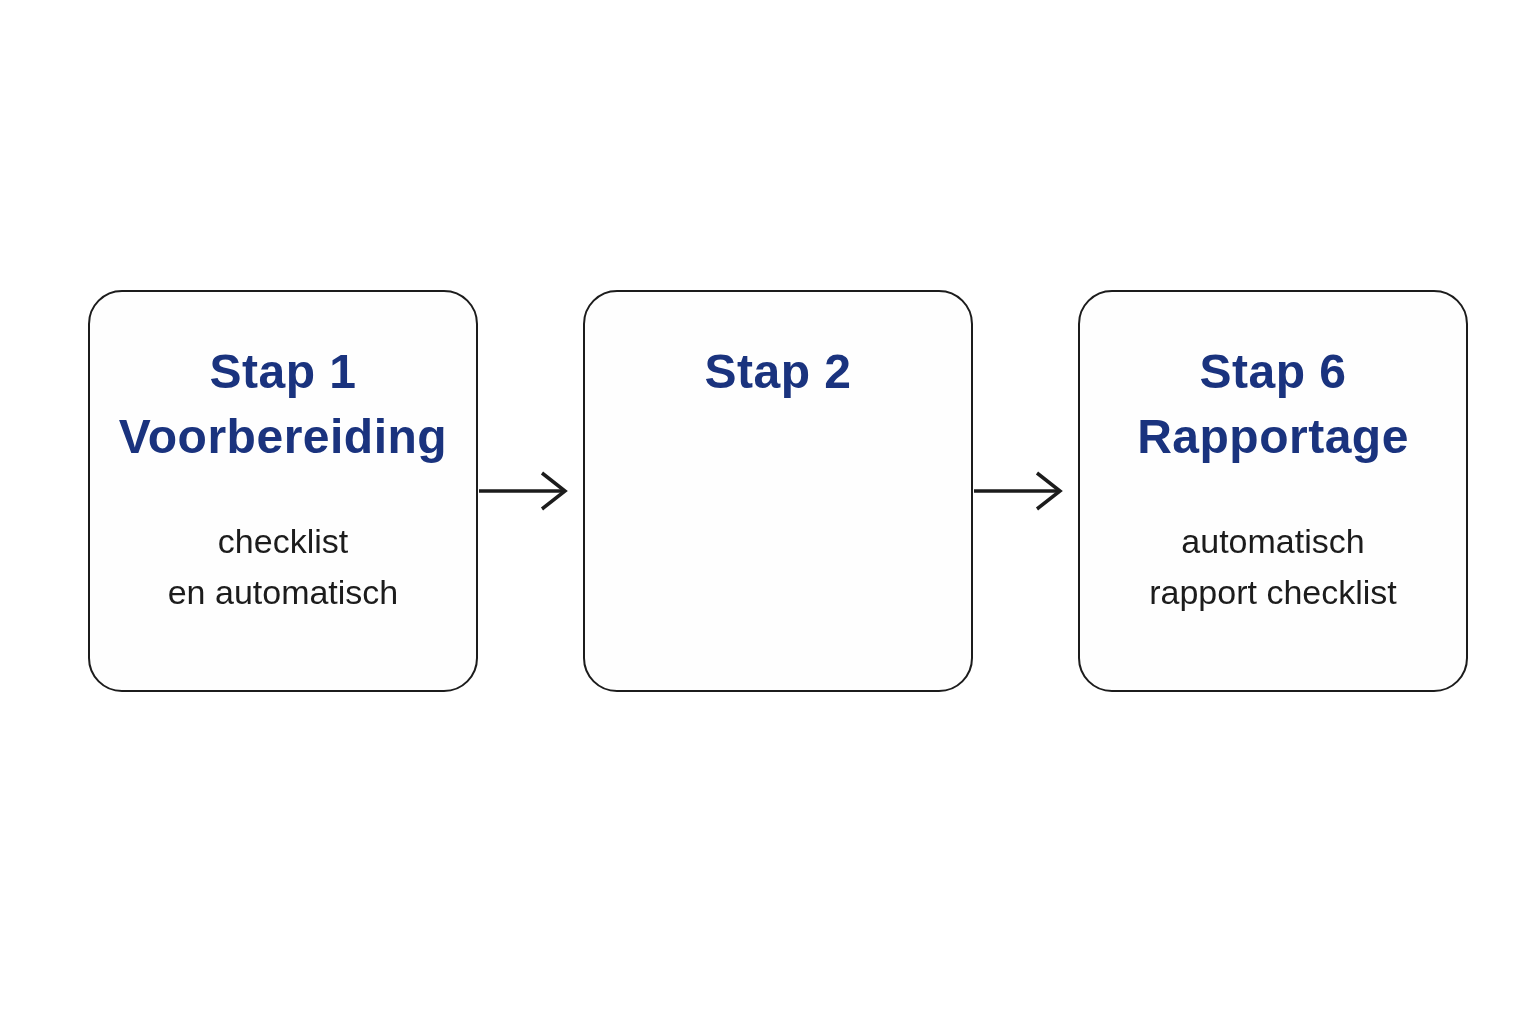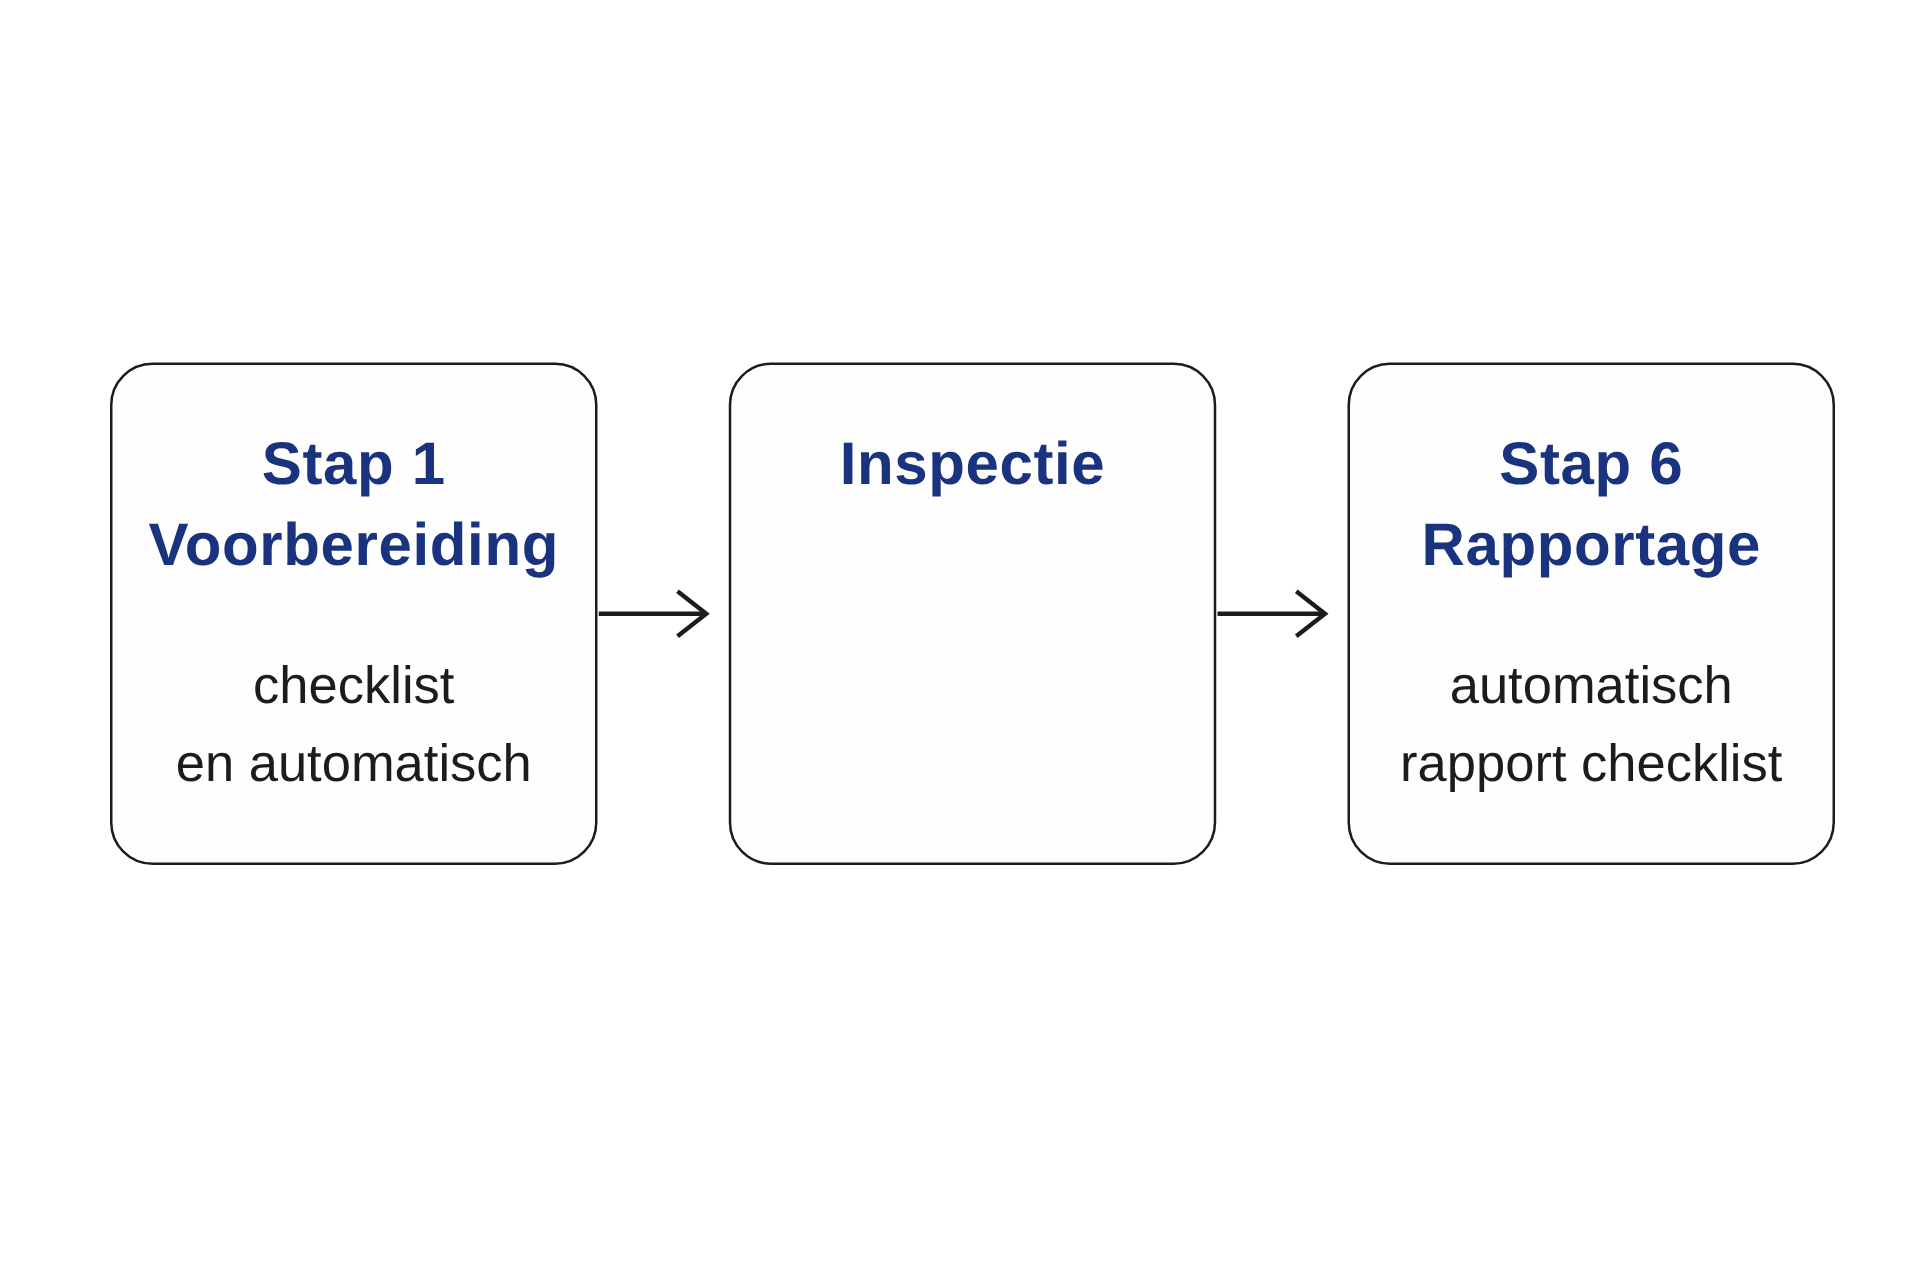--- a/index.html
+++ b/index.html
@@ -40,21 +40,21 @@
   .step-title {
     color: var(--title-color, #1a337e);
     font-size: 48px;
     font-weight: bold;
     line-height: 1.35;
     letter-spacing: 0.5px;
   }
   .step-desc {
     margin-top: 46px;
     color: var(--body-color, #1c1c1c);
-    font-size: 42px;
+    font-size: 34px;
     font-weight: 400;
     line-height: 1.5;
   }
   .title-line, .desc-line {
     display: block;
     white-space: nowrap;
   }
   .arrow-cell {
     width: 105px;
     display: flex;
@@ -84,21 +84,21 @@
 
   <div class="arrow-cell">
     <svg width="105" height="44" viewBox="0 0 105 44">
       <line x1="1" y1="22" x2="86" y2="22" stroke="currentColor" stroke-width="3.5" fill="none"></line>
       <polyline points="64,4 87,22 64,40" stroke="currentColor" stroke-width="3.5" fill="none" stroke-linejoin="miter"></polyline>
     </svg>
   </div>
 
   <div class="step-box">
     <div class="step-title">
-      <span class="title-line">Inspectie</span>
+      <span class="title-line">Stap 2</span>
     </div>
   </div>
 
   <div class="arrow-cell">
     <svg width="105" height="44" viewBox="0 0 105 44">
       <line x1="1" y1="22" x2="86" y2="22" stroke="currentColor" stroke-width="3.5" fill="none"></line>
       <polyline points="64,4 87,22 64,40" stroke="currentColor" stroke-width="3.5" fill="none" stroke-linejoin="miter"></polyline>
     </svg>
   </div>
 

